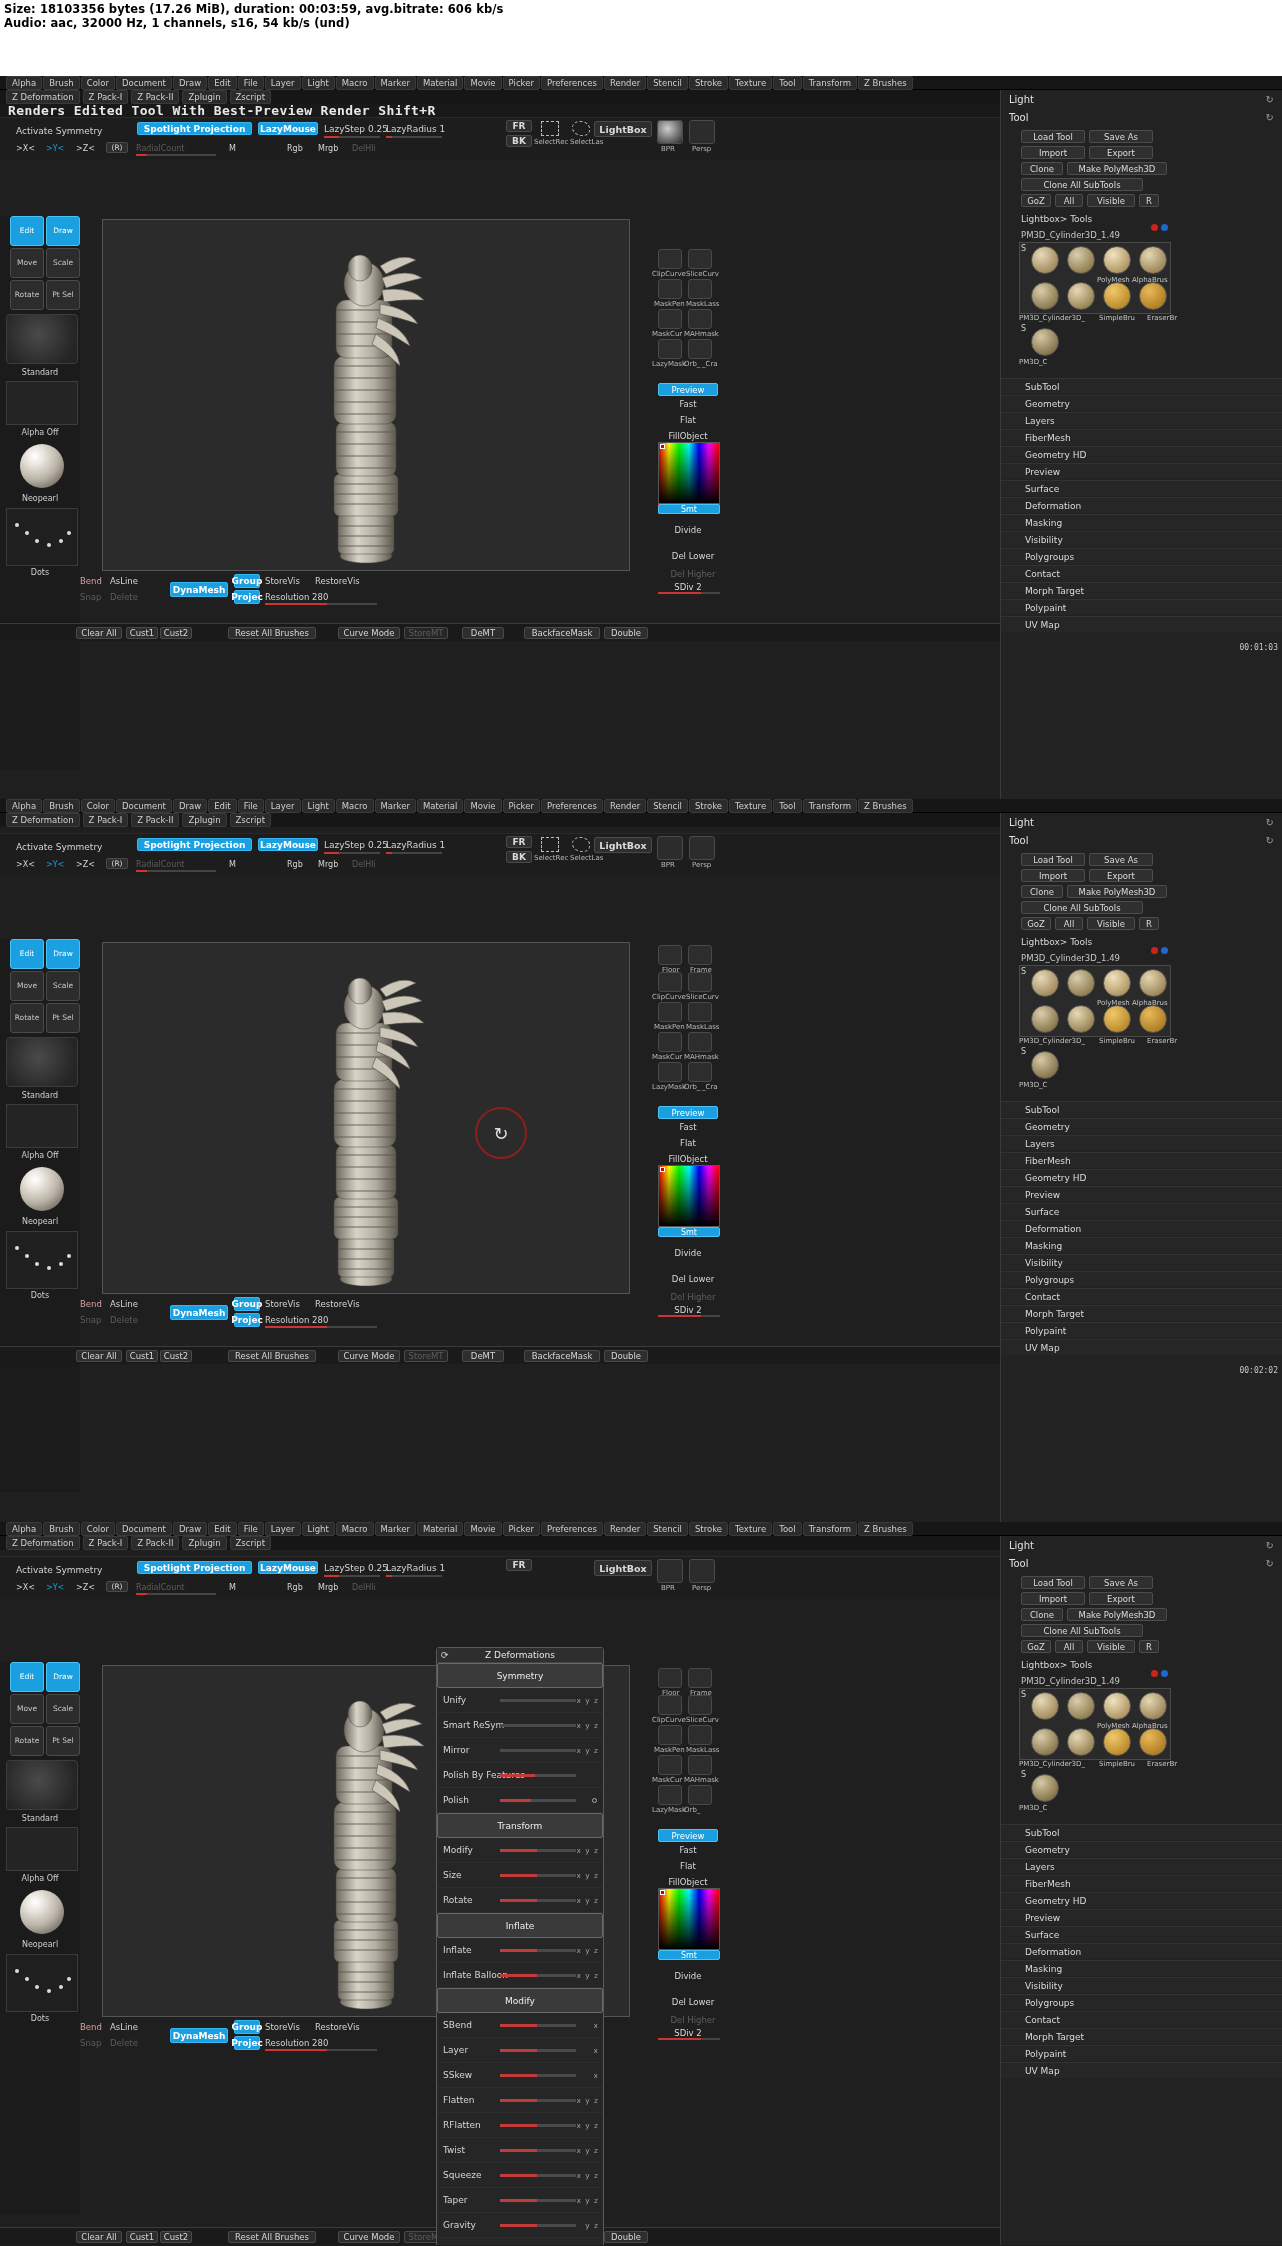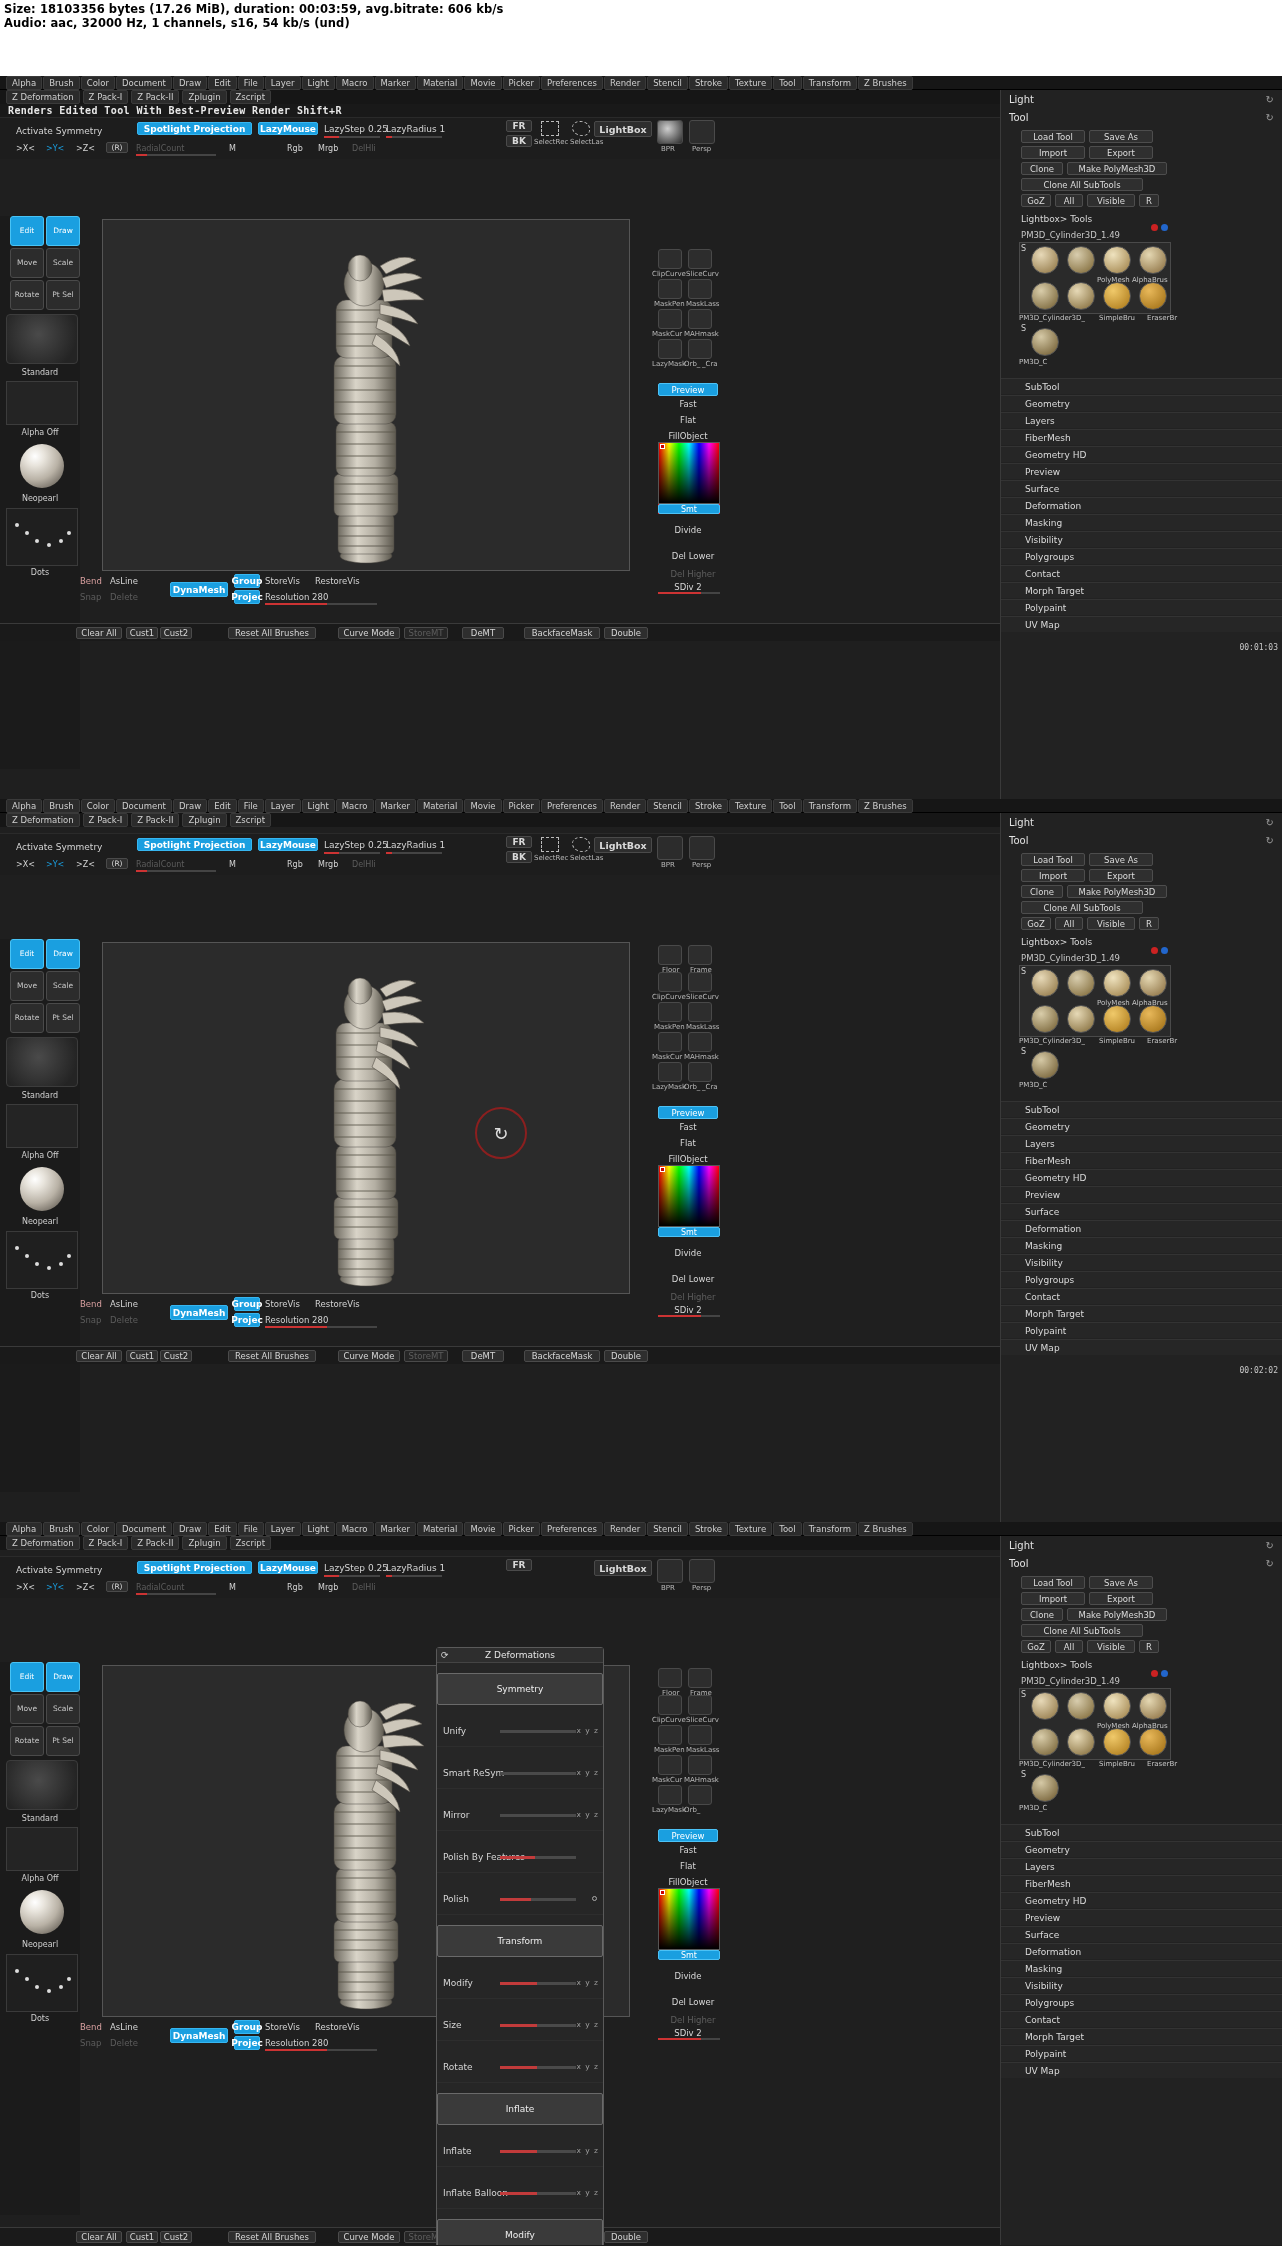--- a/index.html
+++ b/index.html
@@ -41,21 +41,21 @@
     padding-left:6px; gap:3px;
   }
   .menubar2 .mi{
     color:#cfcfcf; font-size:8.5px; padding:1px 5px; background:#2b2b2b;
     border-radius:2px; border:1px solid #3a3a3a; line-height:10px; white-space:nowrap;
   }
 
   
   .tipstrip{
     height:13px; background:#191919; color:#e8e8e8;
-    font-family:"DejaVu Sans Mono", monospace; font-size:10px; font-weight:bold;
+    font-family:"DejaVu Sans Mono", monospace; font-size:13px; font-weight:bold;
     padding-left:8px; line-height:13px; letter-spacing:.4px;
   }
 
   
   .toolrow{
     position:relative; height:42px; background:#1d1d1d;
     border-top:1px solid #2a2a2a;
   }
   .btn{
     position:absolute; background:#2e2e2e; border:1px solid #4a4a4a;
@@ -164,22 +164,22 @@
   
   .popup{
     position:absolute; background:#262626; border:1px solid #5a5a5a; border-radius:3px;
     z-index:50;
   }
   .ptitle{
     height:15px; background:#2e2e2e; color:#e6e6e6; font-size:9px;
     display:flex; align-items:center; justify-content:center; border-bottom:1px solid #444;
   }
   .pitem{
-    position:relative; height:32px; color:#d6d6d6; font-size:9px;
-    display:flex; align-items:center; padding-left:6px; border-bottom:1px solid #2d2d2d;margin-top:10px;
+    position:relative; height:25px; color:#d6d6d6; font-size:9px;
+    display:flex; align-items:center; padding-left:6px; border-bottom:1px solid #2d2d2d;
   }
   .pitem.hdr{
     background:#3a3a3a; border:1px solid #6a6a6a; border-radius:2px; justify-content:center;
     padding-left:0; color:#ededed;
   }
   .pitem .sld{ position:absolute; left:38%; right:16%; height:3px; background:#4a4a4a; top:50%; margin-top:-1px; }
   .pitem .sld i{ display:block; height:100%; background:#c23b3b; }
   .pitem .keys{ position:absolute; right:4px; color:#9a9a9a; font-size:7.5px; letter-spacing:1px; }
   .pitem .dotr{ position:absolute; right:6px; width:5px; height:5px; border-radius:50%; border:1px solid #aaa; }
 </style>

